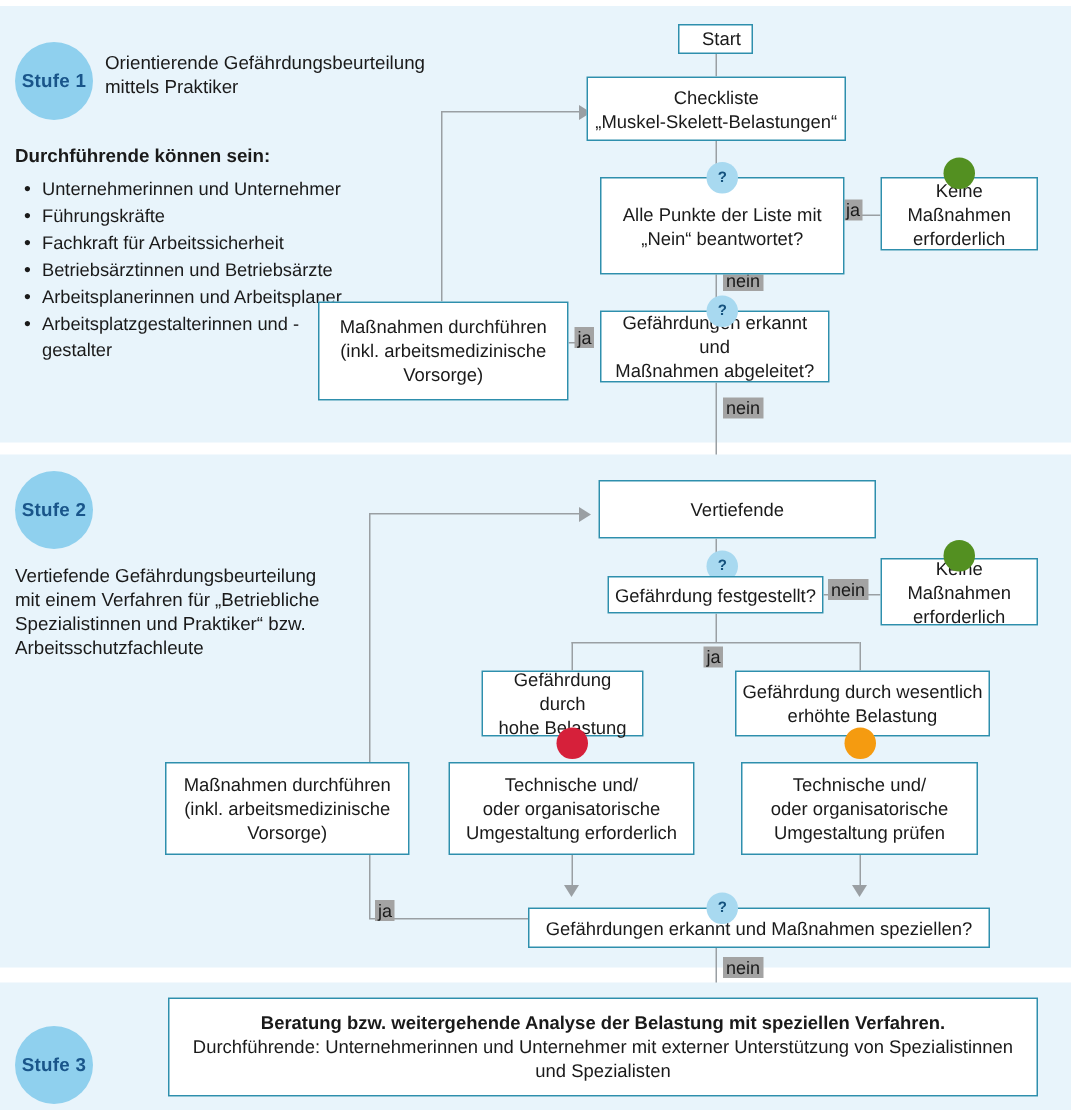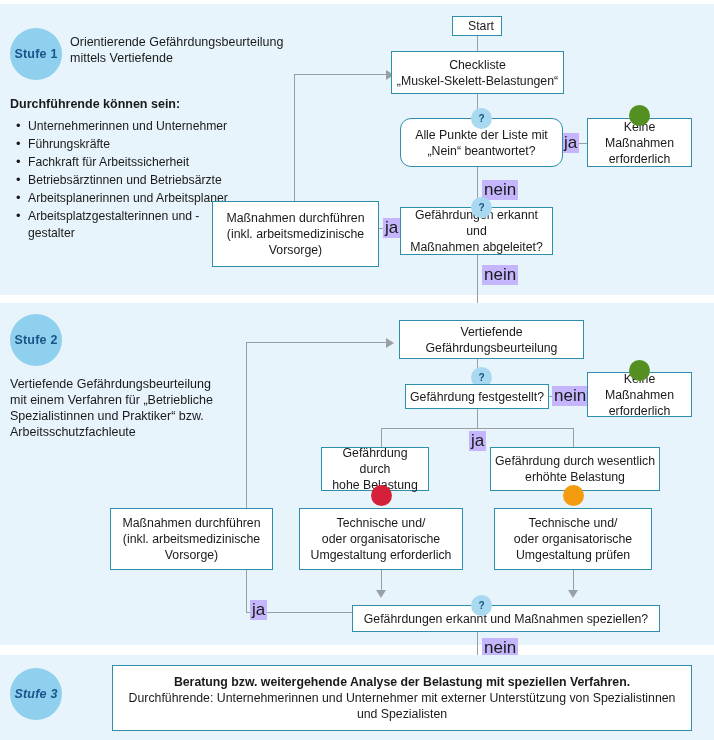--- a/index.html
+++ b/index.html
@@ -45,34 +45,34 @@
   }
 
   .ln{position:absolute;background:#9a9fa3;}
   .ln.h{height:1px;}
   .ln.v{width:1px;}
 
   .arrow{position:absolute;width:0;height:0;}
   .arrow.down{border-left:5px solid transparent;border-right:5px solid transparent;border-top:8px solid #9a9fa3;}
   .arrow.right{border-top:5px solid transparent;border-bottom:5px solid transparent;border-left:8px solid #9a9fa3;}
 
-  .edge-label{position:absolute;font-size:17px;color:#1a1a1a;background:#c4b5fd;padding:0 2px;}
+  .edge-label{position:absolute;font-size:12px;color:#1a1a1a;background:#a3a3a3;padding:0 2px;}
 </style>
 </head>
 <body>
 
 <div id="page">
 
   <div class="panel" id="panel1"></div>
 
   <div class="stufe-badge" style="left:10px;top:28px;">
     <span>Stufe 1</span>
   </div>
   <div class="stage-head" style="left:70px;top:34px;">Orientierende Gefährdungsbeurteilung</div>
-  <div class="stage-head" style="left:70px;top:50px;">mittels Vertiefende</div>
+  <div class="stage-head" style="left:70px;top:50px;">mittels Praktiker</div>
 
   <div class="stage-head bold" style="left:10px;top:96px;text-align:center;">Durchführende können sein:</div>
   <ul class="bullets" style="left:14px;top:118px;width:215px;">
     <li>Unternehmerinnen und Unternehmer</li>
     <li>Führungskräfte</li>
     <li>Fachkraft für Arbeitssicherheit</li>
     <li>Betriebsärztinnen und Betriebsärzte</li>
     <li>Arbeitsplanerinnen und Arbeitsplaner</li>
     <li>Arbeitsplatzgestalterinnen und -gestalter</li>
   </ul>
@@ -98,21 +98,21 @@
     <span>Start</span>
   </div>
 
   <div class="node" style="left:391px;top:51px;width:173px;height:43px;">
     <span class="stack">
       <span>Checkliste</span>
       <span class="l2">„Muskel-Skelett-Belastungen“</span>
     </span>
   </div>
 
-  <div class="node" style="left:400px;top:118px;width:163px;height:49px;border-radius:11px;">
+  <div class="node" style="left:400px;top:118px;width:163px;height:65px;">
     <span class="stack">
       <span>Alle Punkte der Liste mit</span>
       <span class="l2">„Nein“ beantwortet?</span>
     </span>
   </div>
   <div class="qmark" style="left:471px;top:108px;">
     <span>?</span>
   </div>
 
   <div class="node" style="left:587px;top:118px;width:105px;height:49px;">
@@ -171,21 +171,20 @@
   <div class="ln h" style="left:246px;top:612px;width:106px;"></div>
 
   <div class="edge-label" style="left:552px;top:386px;">nein</div>
   <div class="edge-label" style="left:469px;top:431px;">ja</div>
   <div class="edge-label" style="left:250px;top:600px;">ja</div>
   <div class="edge-label" style="left:482px;top:638px;">nein</div>
 
   <div class="node" style="left:399px;top:320px;width:185px;height:39px;">
     <span class="stack">
       <span>Vertiefende</span>
-      <span class="l2">Gefährdungsbeurteilung</span>
     </span>
   </div>
   <div class="qmark" style="left:471px;top:367px;">
     <span>?</span>
   </div>
 
   <div class="node" style="left:405px;top:384px;width:144px;height:25px;">
     <span>Gefährdung festgestellt?</span>
   </div>
 
@@ -239,21 +238,21 @@
 
   <div class="node" style="left:352px;top:605px;width:308px;height:27px;">
     <span>Gefährdungen erkannt und Maßnahmen speziellen?</span>
   </div>
   <div class="qmark" style="left:471px;top:595px;">
     <span>?</span>
   </div>
 
   <div class="panel" id="panel3"></div>
 
-  <div class="stufe-badge" style="left:10px;top:668px;font-style:italic;">
+  <div class="stufe-badge" style="left:10px;top:684px;">
     <span>Stufe 3</span>
   </div>
 
   <div class="node" style="left:112px;top:665px;width:580px;height:66px;">
     <span class="stack">
       <span style="font-weight:bold;">Beratung bzw. weitergehende Analyse der Belastung mit speziellen Verfahren.</span>
       <span class="l2">Durchführende: Unternehmerinnen und Unternehmer mit externer Unterstützung von Spezialistinnen</span>
       <span class="l2">und Spezialisten</span>
     </span>
   </div>

